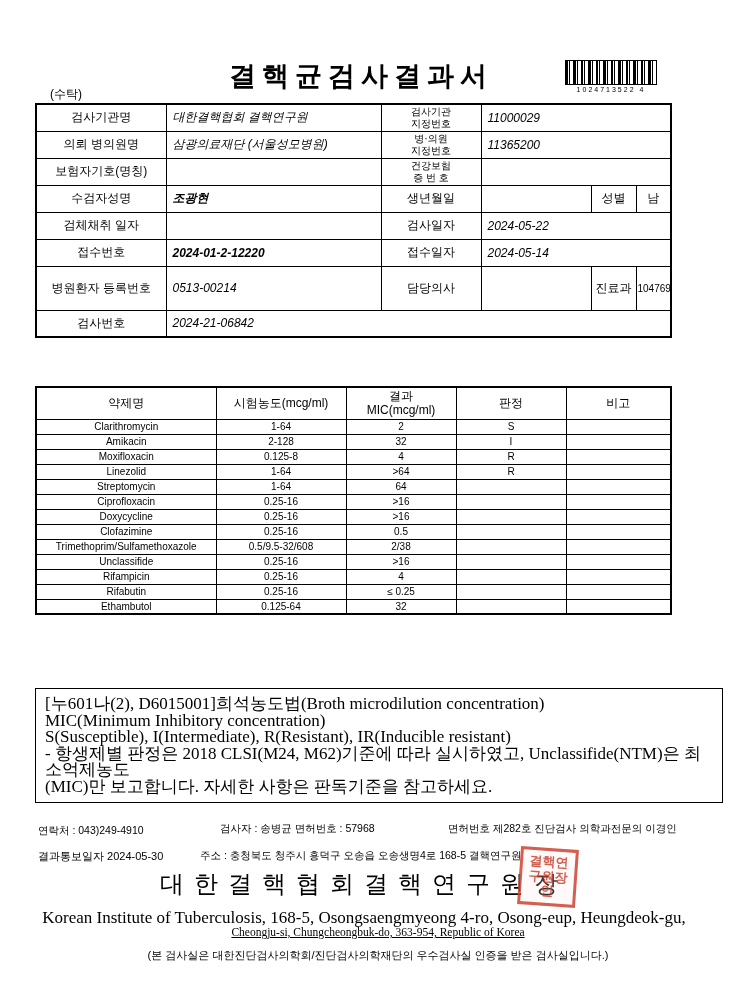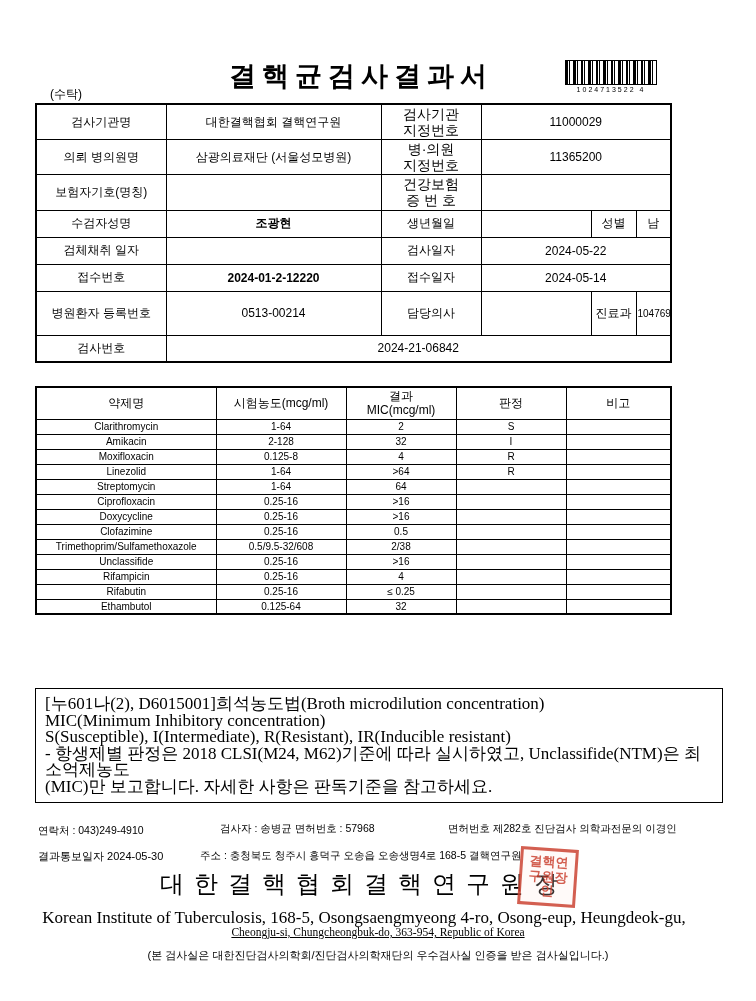--- a/index.html
+++ b/index.html
@@ -26,22 +26,22 @@
     border:1px solid #000;
   }
   .barcode-num { font-size:7px; text-align:center; letter-spacing:2px; margin-top:1px; }
 
   
   table { border-collapse:collapse; table-layout:fixed; }
   .info-table { position:absolute; left:35px; top:103px; width:635px; border:2px solid #000; }
   .info-table td { border:1px solid #000; font-size:12px; padding:2px 6px; height:27px; overflow:hidden; }
   .info-table tr.tall td { height:44px; }
   .info-table td.lbl { text-align:center; padding:2px 2px; }
-  .info-table td.lbl-sm { text-align:center; font-size:14px; line-height:1.15; padding:1px 14px; }
-  .info-table td.val { text-align:center; }
+  .info-table td.lbl-sm { text-align:center; font-size:10px; line-height:1.15; padding:1px 14px; }
+  .info-table td.val { text-align:left;font-style:italic; }
   .info-table td.val-sm { font-size:10px; padding:16px 1px; }
   .strong { font-weight:bold; }
 
   
   .drug-table { position:absolute; left:35px; top:386px; width:635px; border:2px solid #000; }
   .drug-table td, .drug-table th { border:1px solid #000; text-align:center; font-weight:normal; }
   .drug-table th { font-size:12px; height:32px; line-height:1.2; padding:1px; }
   .drug-table td { font-size:10px; height:15px; padding:0 2px; }
 
   

